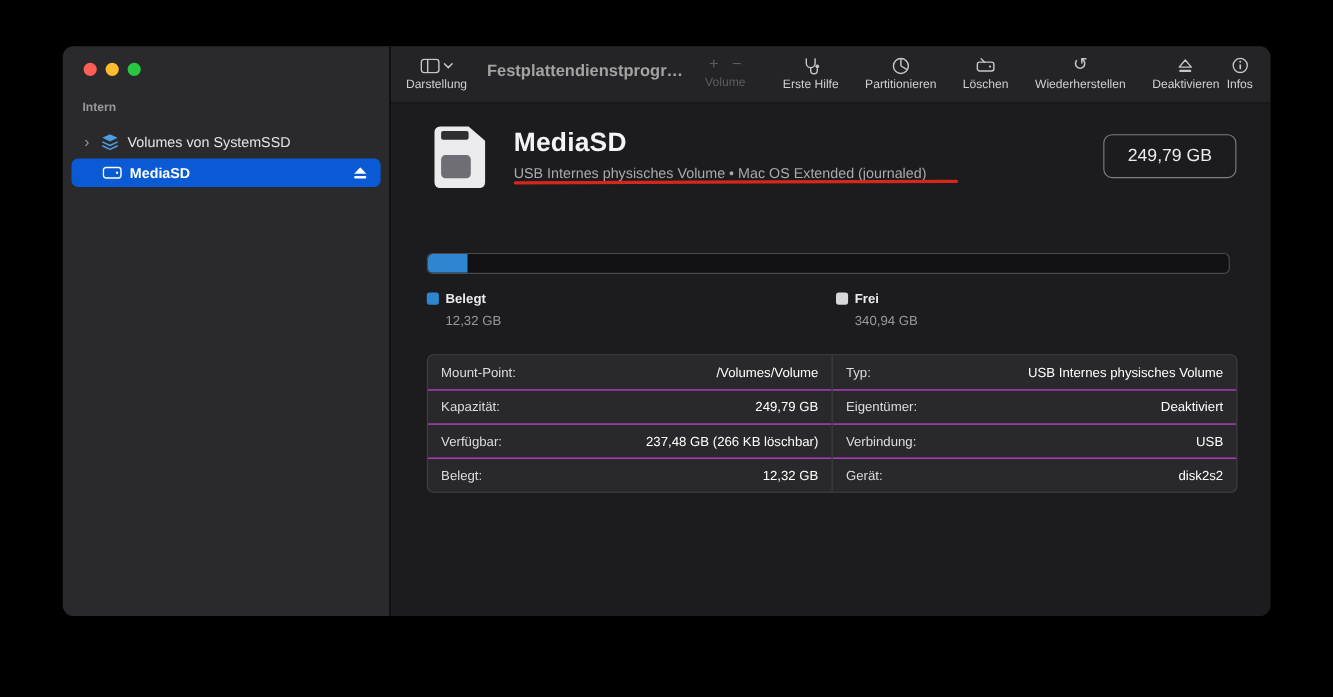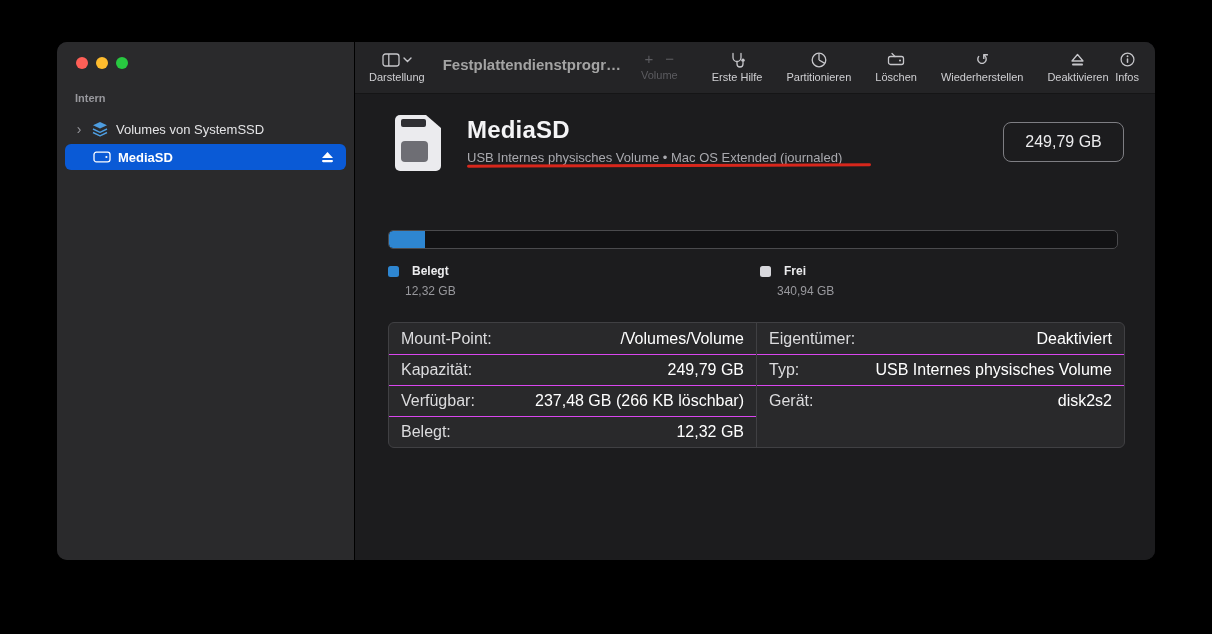--- a/index.html
+++ b/index.html
@@ -64,33 +64,33 @@
     font-size:16px; color:#ececee;
   }
   .usage-bar {
     position:absolute; left:33px; top:136px; width:730px; height:19px;
     border:1px solid #4a4a4d; border-radius:5px; background:#121214; overflow:hidden;
   }
   .usage-bar .fill { height:100%; border-radius:4px 0 0 4px; }
   .legend-item { position:absolute; top:170px; }
   .legend-item.free { left:405px; }
   .legend-item.used { left:33px; }
-  .legend-top { display:flex; align-items:center; gap:13px; }
+  .legend-top { display:flex; align-items:center; gap:6px; }
   .swatch { width:11px; height:11px; border-radius:2.5px; }
   .legend-label { font-size:12px; font-weight:bold; color:#ececee; }
   .legend-value { margin:6px 0 0 17px; font-size:12px; color:#98989d; }
   .details {
     position:absolute; left:33px; top:228px; width:737px;
     border:1px solid #404043; border-radius:6px; background:#29292b; display:flex; overflow:hidden;
   }
   .details-col { flex:1; }
   .details-col.right { border-left:1px solid #404043; }
   .detail-row {
     height:31px; display:flex; justify-content:space-between; align-items:center;
-    padding:0 12px; font-size:16px;
+    padding:0 12px; font-size:12px;
   }
   .detail-row + .detail-row { border-top:1px solid #d946ef; }
   .detail-label { color:#dcdcde; }
   .detail-value { color:#ffffff; text-align:right; white-space:nowrap; }
   svg { display:block; }
 </style>
 </head>
 <body>
 
 <div class="stage">
@@ -275,26 +275,30 @@
               <span class="detail-label">Verfügbar:</span>
               <span class="detail-value">237,48 GB (266 KB löschbar)</span>
             </div>
             <div class="detail-row">
               <span class="detail-label">Belegt:</span>
               <span class="detail-value">12,32 GB</span>
             </div>
           </div>
           <div class="details-col right">
             <div class="detail-row">
+              <span class="detail-label">Typ:</span>
+              <span class="detail-value">USB Internes physisches Volume</span>
+            </div>
+            <div class="detail-row">
               <span class="detail-label">Eigentümer:</span>
               <span class="detail-value">Deaktiviert</span>
             </div>
             <div class="detail-row">
-              <span class="detail-label">Typ:</span>
-              <span class="detail-value">USB Internes physisches Volume</span>
+              <span class="detail-label">Verbindung:</span>
+              <span class="detail-value">USB</span>
             </div>
             <div class="detail-row">
               <span class="detail-label">Gerät:</span>
               <span class="detail-value">disk2s2</span>
             </div>
           </div>
         </div>
 
       </div>
     </div>

